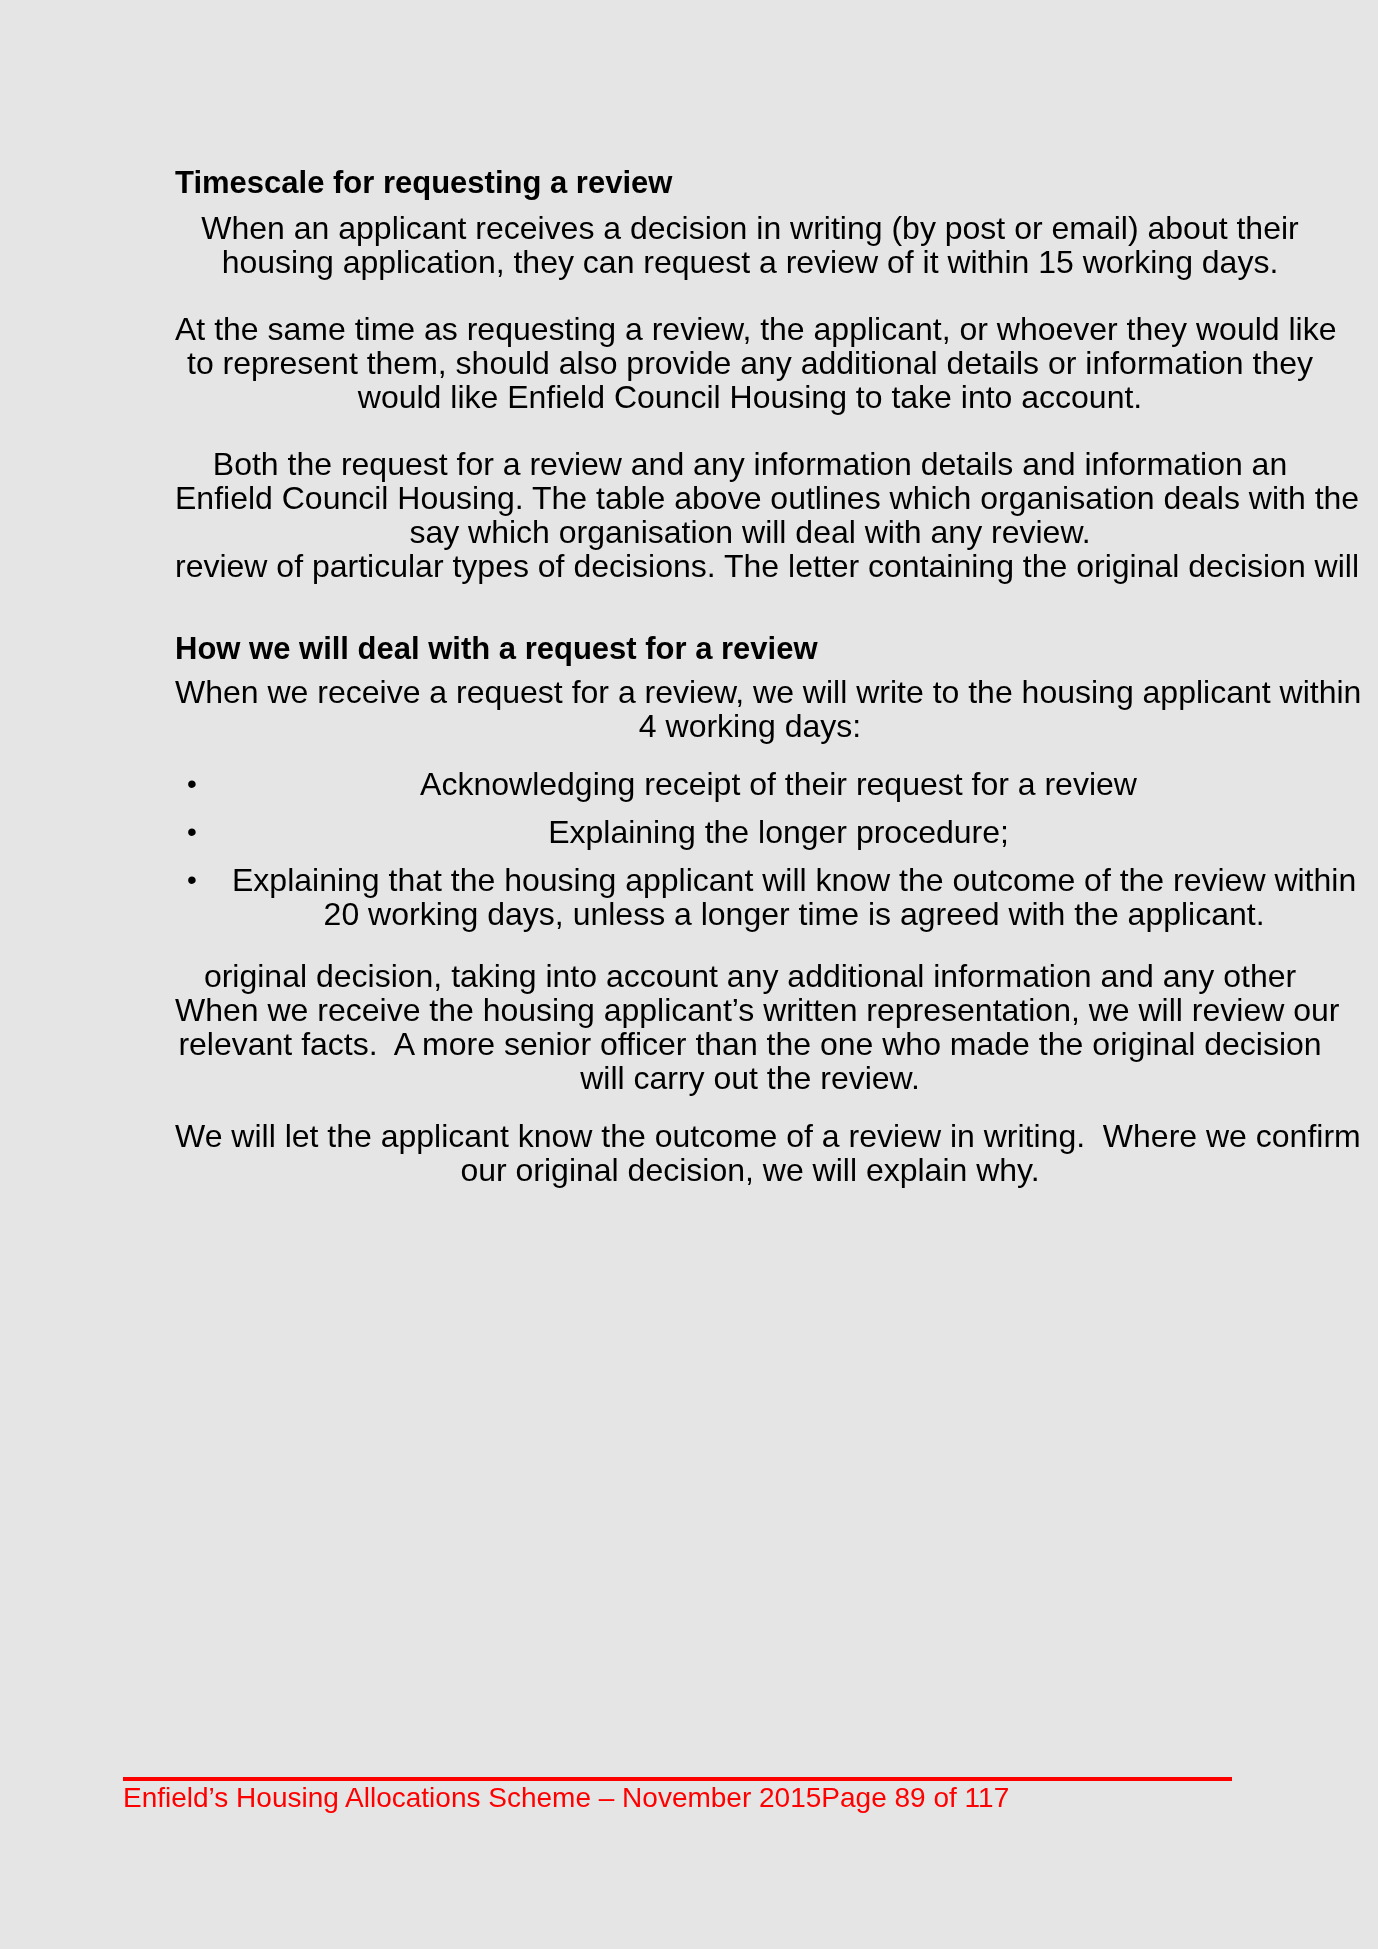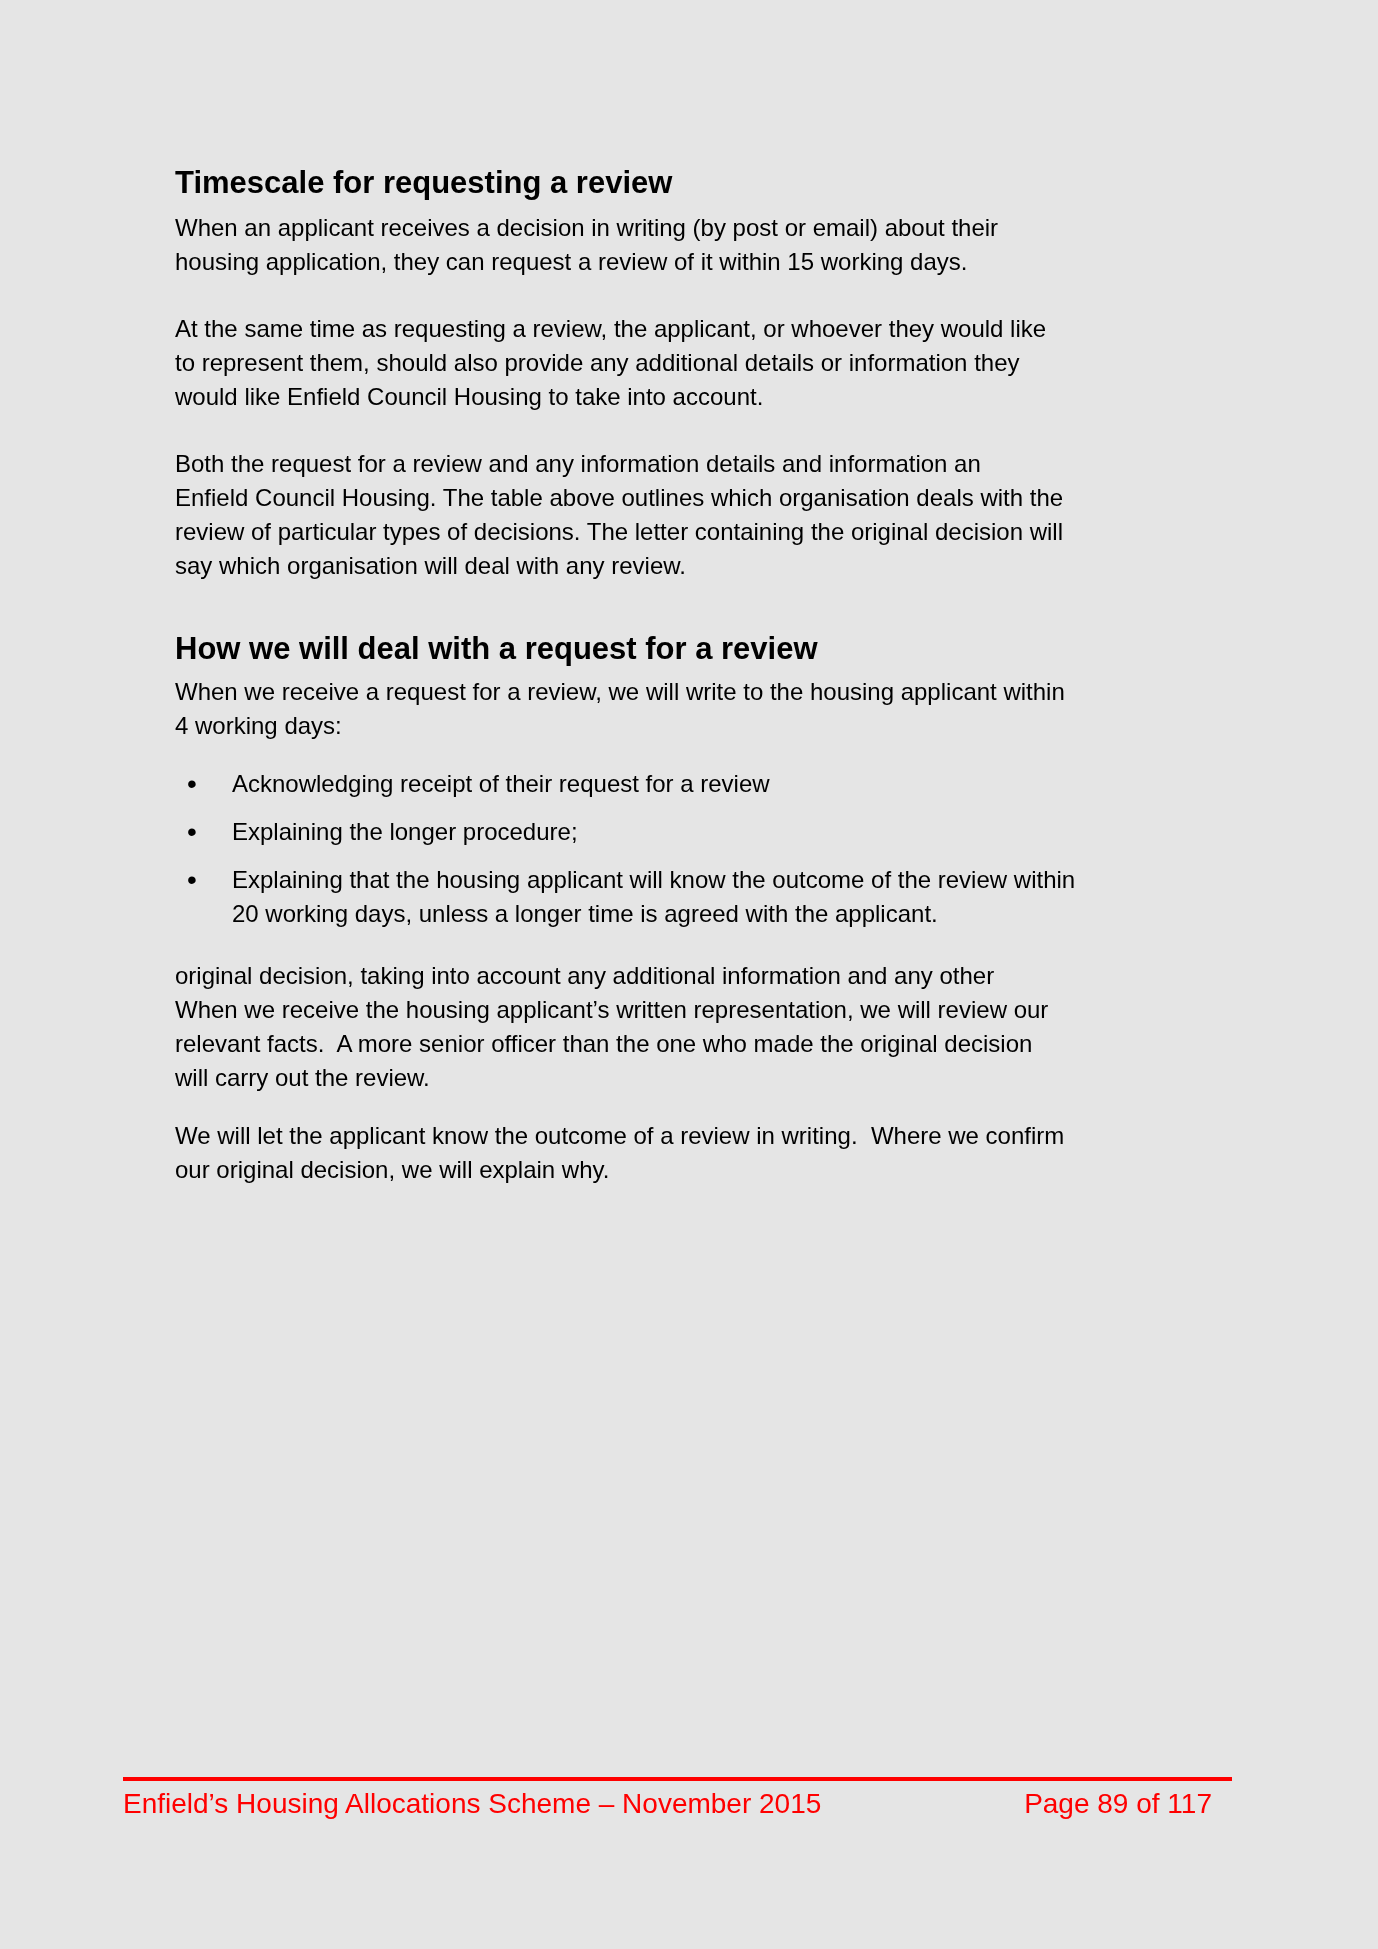--- a/index.html
+++ b/index.html
@@ -29,23 +29,24 @@
   }
   .heading2 {
     margin-top: 48px;
     margin-bottom: 8px;
   }
   .para { margin: 0 0 33px 0; }
   .para-intro { margin-bottom: 24px; }
   .para-after-bullets { margin-bottom: 24px; }
   .para:last-child { margin-bottom: 0; }
   .line {
-    font-size: 24px;
+    font-size: 32px;
     line-height: 34px;
     white-space: pre;
+    text-align: center;
   }
   .bullets { margin: 0 0 28px 0; }
   .bullet-item {
     display: flex;
     margin-bottom: 14px;
   }
   .bullet-marker {
     width: 57px;
     box-sizing: border-box;
     padding-left: 12px;
@@ -56,22 +57,21 @@
   .bullet-text { flex: 1 1 auto; }
   .footer {
     position: absolute;
     left: 123px;
     top: 1777px;
     width: 1109px;
     border-top: 4px solid #ff0000;
   }
   .footer-row {
     display: flex;
-    justify-content: space-between;
-    padding-top: 6px;
+    justify-content: flex-start;
   }
   .footer-text {
     color: #ff0000;
     font-size: 28px;
     line-height: 34px;
     white-space: pre;
   }
   .footer-right { padding-right: 20px; }
 </style>
 </head>
@@ -89,22 +89,22 @@
 
     <div class="para">
       <div class="line">At the same time as requesting a review, the applicant, or whoever they would like</div>
       <div class="line">to represent them, should also provide any additional details or information they</div>
       <div class="line">would like Enfield Council Housing to take into account.</div>
     </div>
 
     <div class="para">
       <div class="line">Both the request for a review and any information details and information an</div>
       <div class="line">Enfield Council Housing. The table above outlines which organisation deals with the</div>
+      <div class="line">say which organisation will deal with any review.</div>
       <div class="line">review of particular types of decisions. The letter containing the original decision will</div>
-      <div class="line">say which organisation will deal with any review.</div>
     </div>
 
     <h1 class="heading heading2">How we will deal with a request for a review</h1>
 
     <div class="para para-intro">
       <div class="line">When we receive a request for a review, we will write to the housing applicant within</div>
       <div class="line">4 working days:</div>
     </div>
 
     <div class="bullets">

